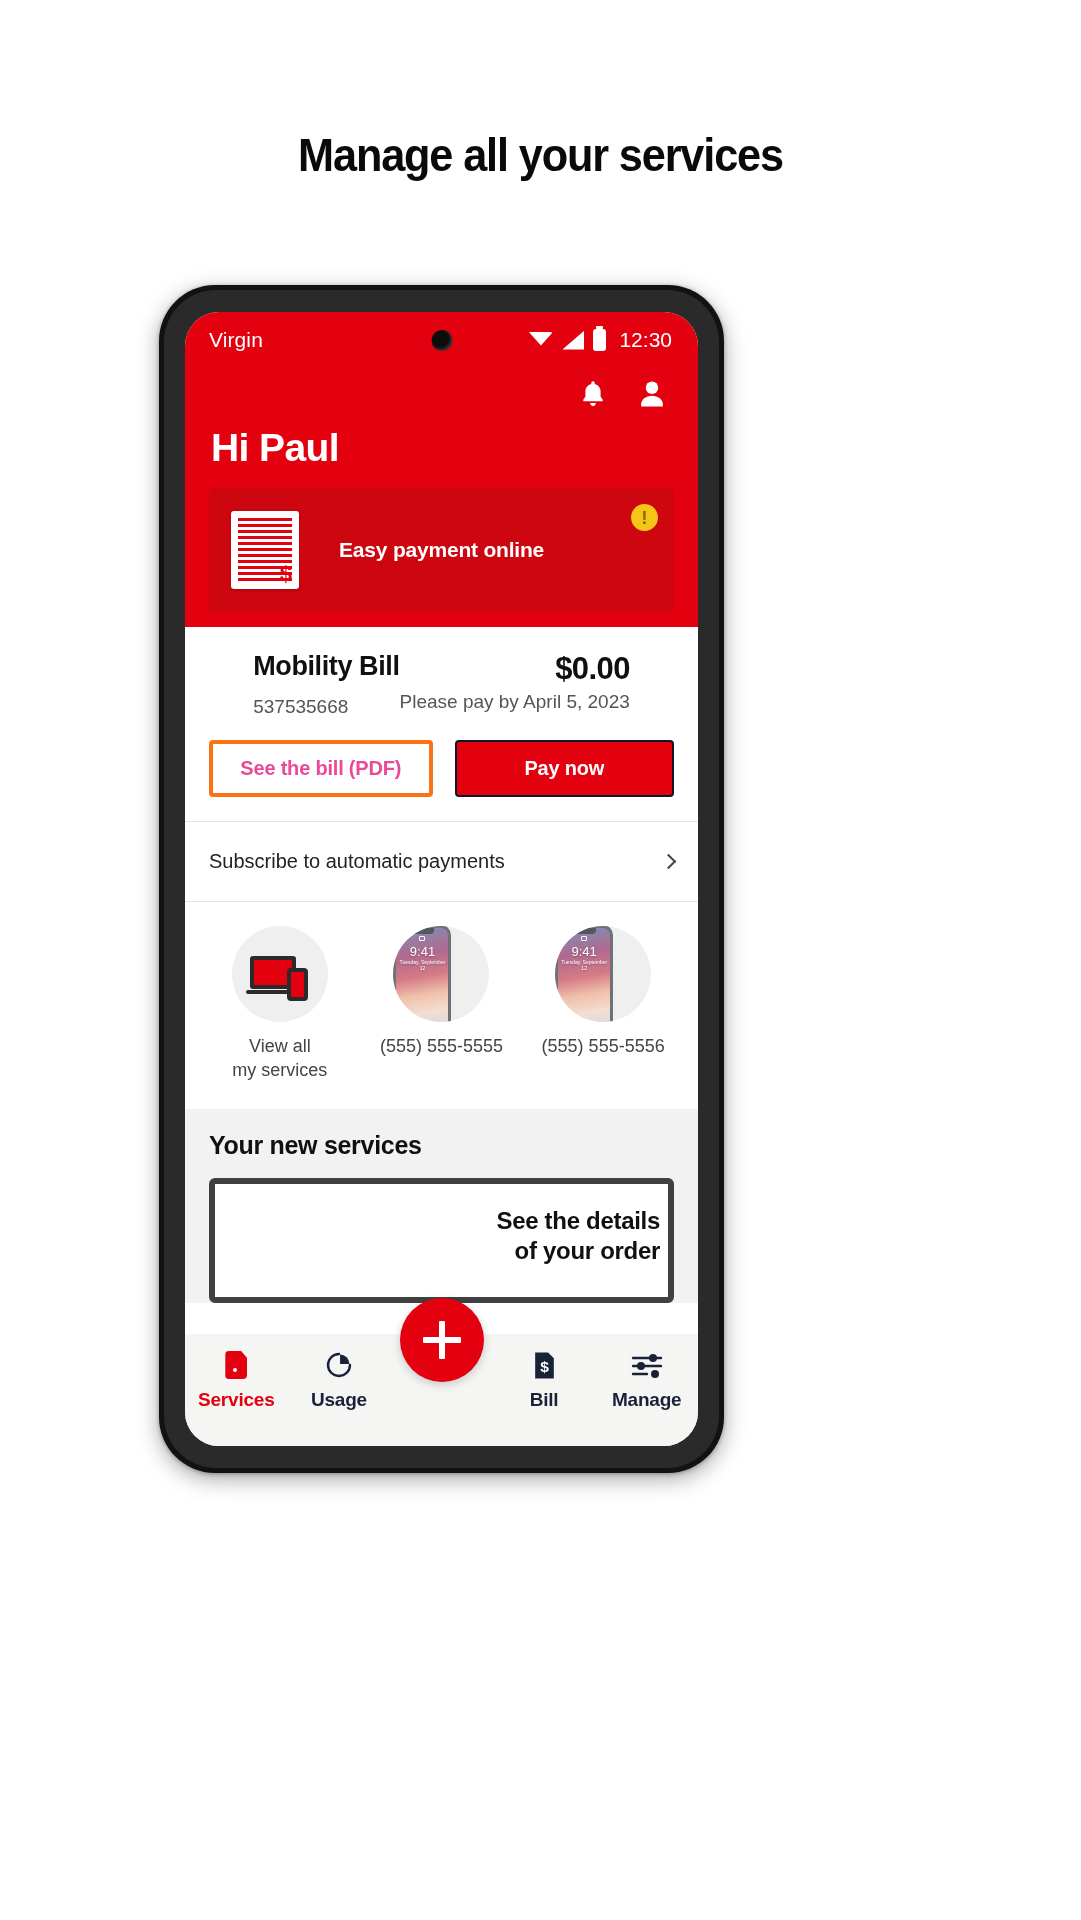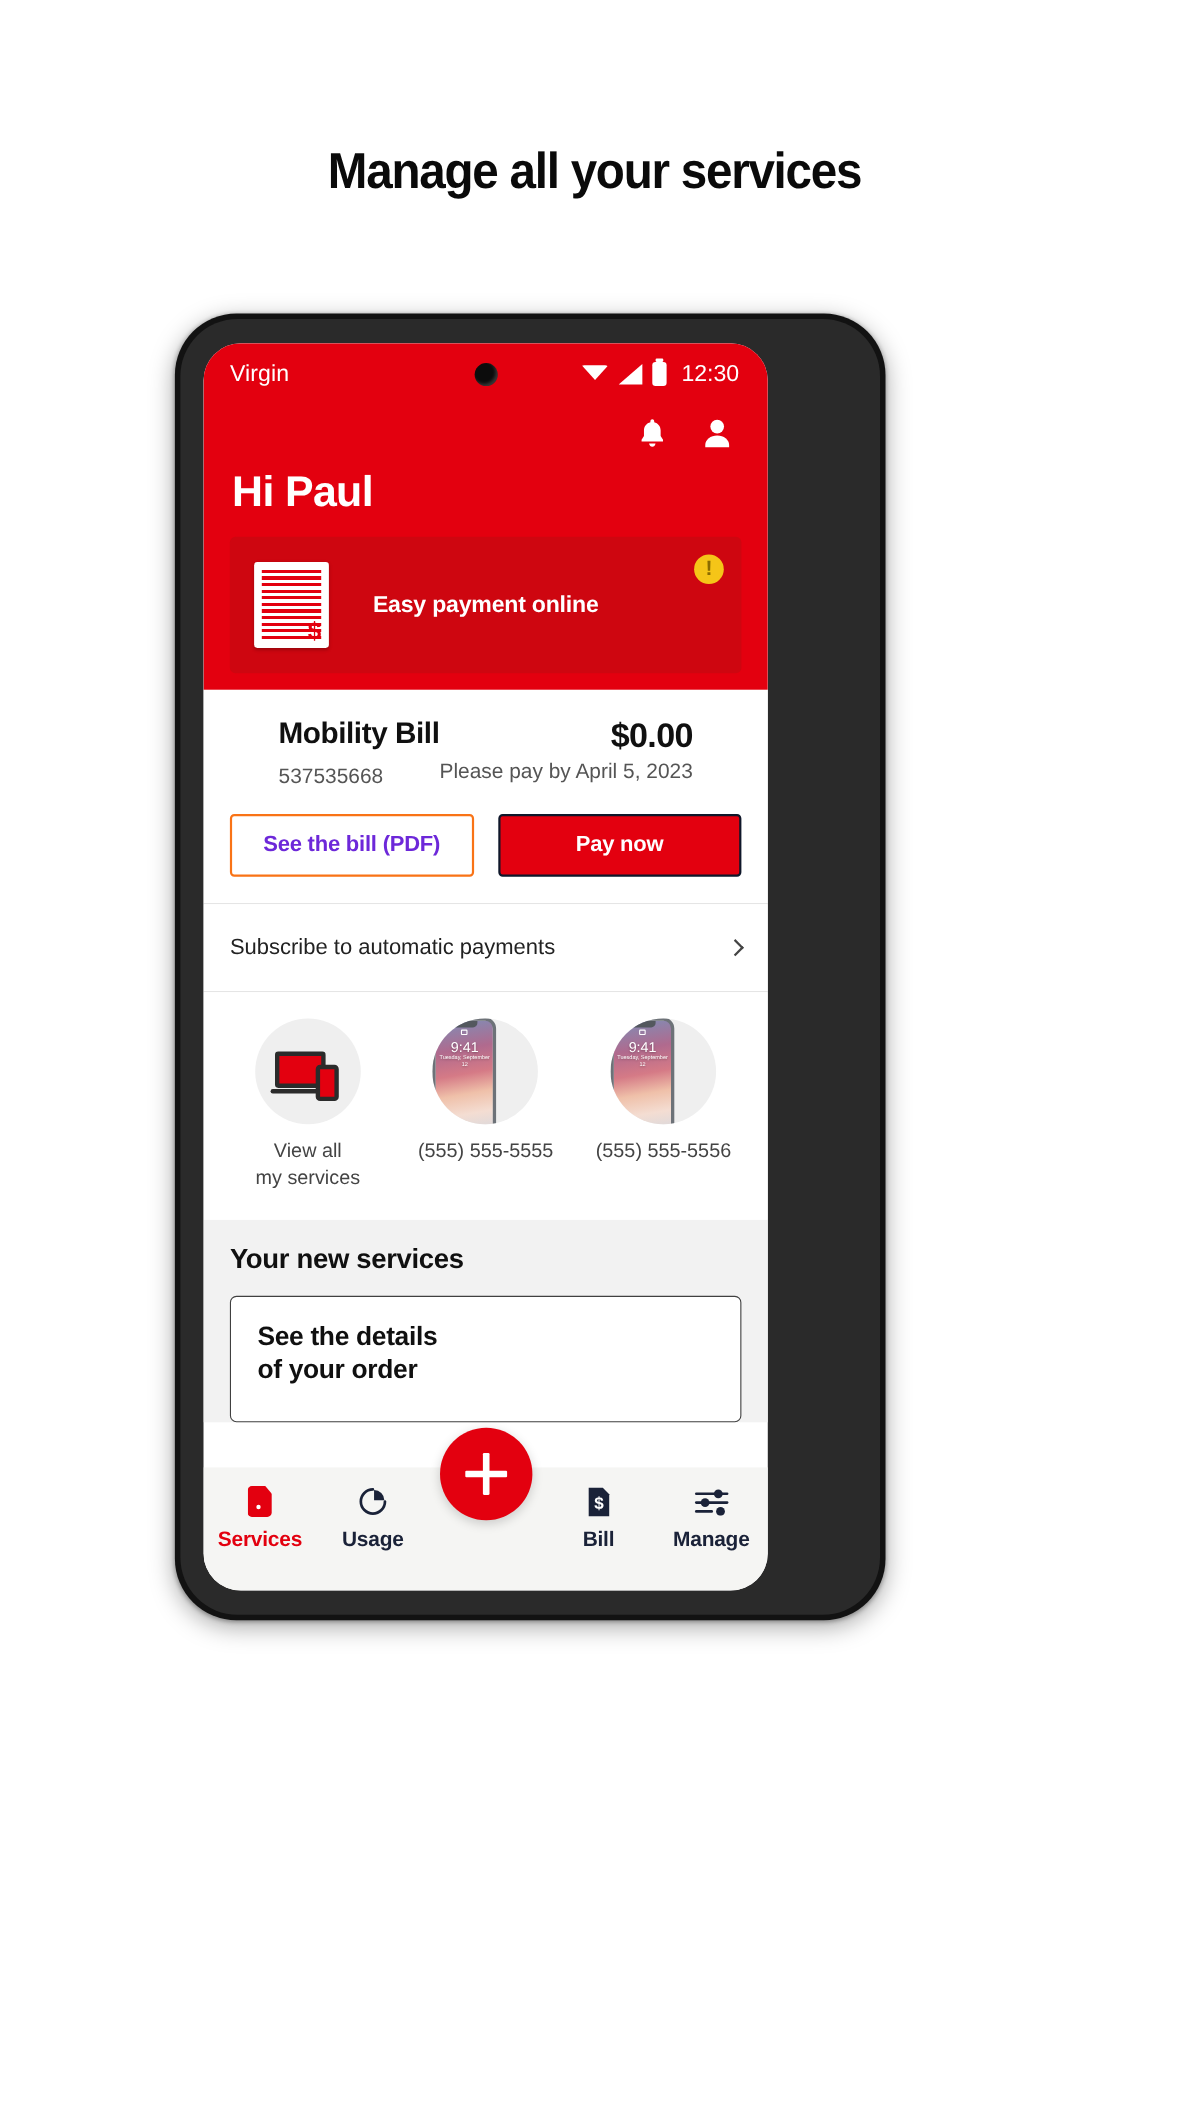--- a/index.html
+++ b/index.html
@@ -20,21 +20,21 @@
     letter-spacing: -1.2px;
     color: #0a0a0a;
     font-family: "Liberation Sans", sans-serif;
     transform: scaleX(0.94);
   }
 
   
   .phone-frame {
     position: absolute;
     left: 159px; top: 285px;
-    width: 646px; height: 1188px;
+    width: 565px; height: 1188px;
     background: #121212;
     border-radius: 56px;
     box-shadow: 0 6px 22px rgba(0,0,0,0.34), 0 1px 4px rgba(0,0,0,0.3);
   }
   .phone-inner-edge {
     position: absolute;
     left: 5px; top: 5px; right: 5px; bottom: 5px;
     border-radius: 52px;
     background: #2a2a2a;
   }
@@ -242,23 +242,23 @@
     border-radius: 4px;
     font-size: 20px;
     font-weight: bold;
     display: flex;
     align-items: center;
     justify-content: center;
     cursor: pointer;
     letter-spacing: -0.2px;
   }
   .btn-outline {
-    border: 2px solid #f97316;
-    background: #fff;
-    color: #6d28d9;
+    border: 4px solid #f97316;
+    background: #fff;
+    color: #ec4899;
     text-align: center;
   }
   .btn-solid {
     background: #E3000F;
     color: #fff;
     border: 2px solid #0f172a;
   }
 
   .divider { height: 1px; background: #e3e3e3; }
 
@@ -389,24 +389,25 @@
   }
   .new-services-title {
     font-size: 25px;
     font-weight: bold;
     color: #101010;
     letter-spacing: -0.3px;
   }
   .order-card {
     margin-top: 18px;
     background: #fff;
-    border: 1px solid #404040;
+    border: 6px solid #404040;
     border-radius: 6px;
-    padding: 22px 29px 30px 24px;
+    padding: 22px 8px 30px 24px;
     min-height: 110px;
+    text-align: right;
   }
   .order-card-title {
     font-size: 24px;
     font-weight: bold;
     color: #101010;
     line-height: 1.28;
     letter-spacing: -0.3px;
   }
 
   

